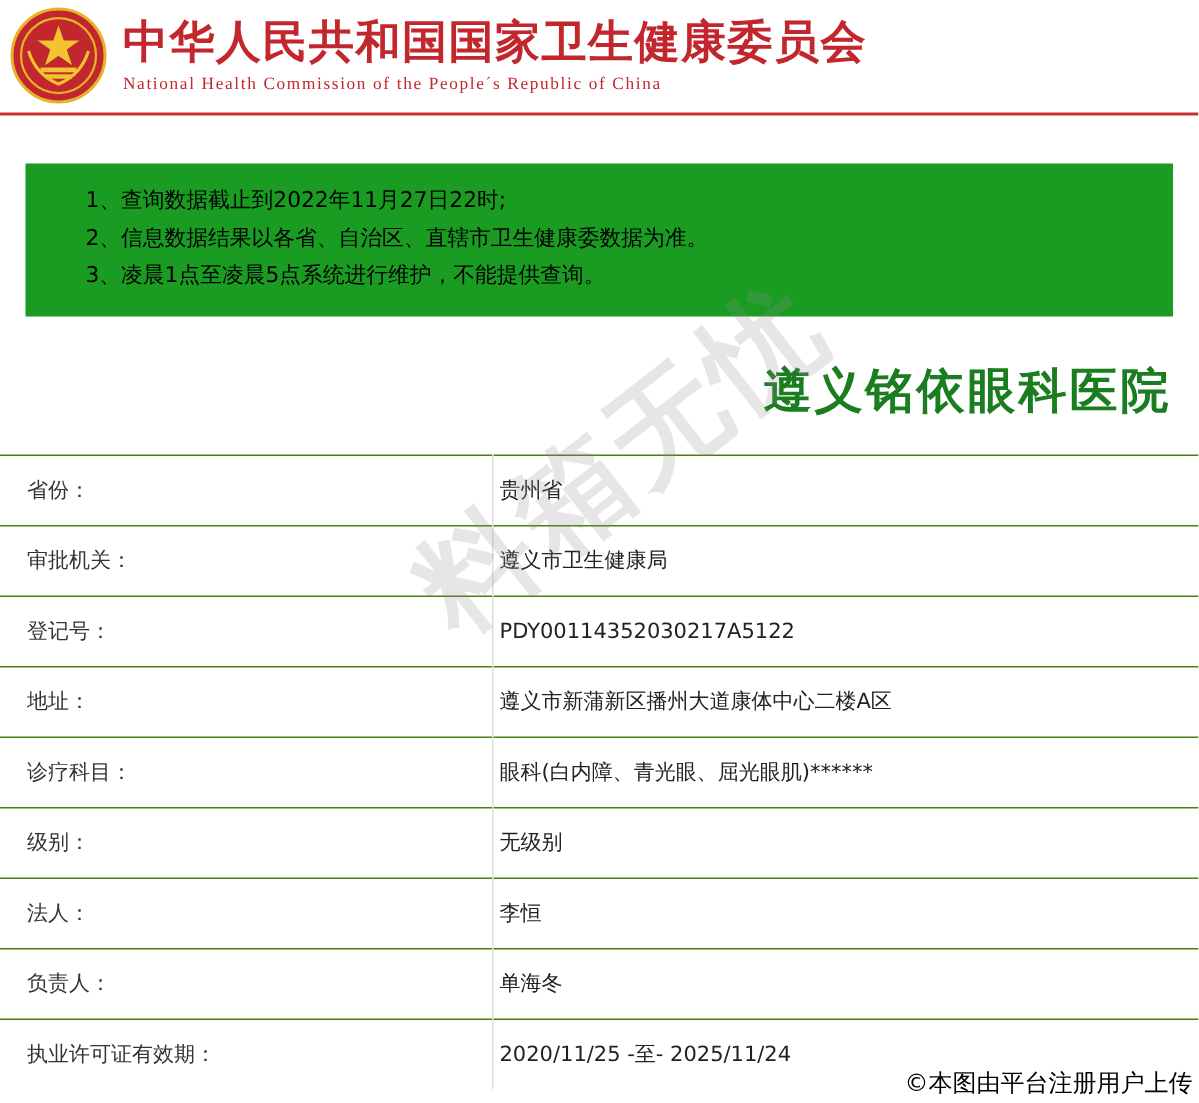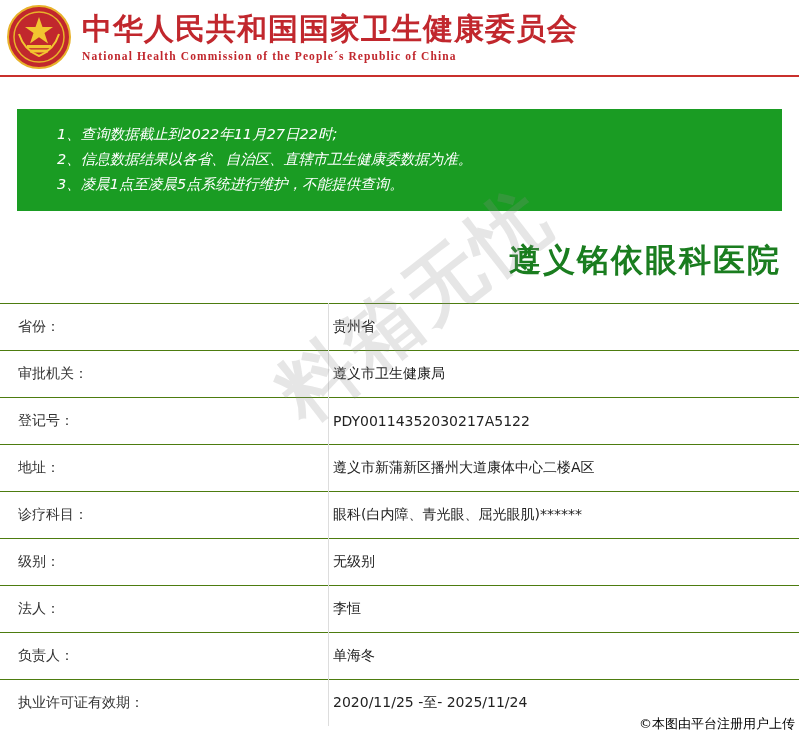--- a/index.html
+++ b/index.html
@@ -53,40 +53,39 @@
     font-size: 30px;
     font-weight: bold;
     color: #c1272d;
     letter-spacing: 1px;
     line-height: 34px;
     white-space: nowrap;
   }
   .header-en {
     font-family: "Liberation Serif", serif;
     font-size: 11.5px;
-    font-weight: bold;
+    font-weight: normal;
     color: #c1272d;
     letter-spacing: 1.1px;
     line-height: 16px;
     white-space: nowrap;
     margin-top: 2px;
   }
 
   
   .notice-wrap {
     padding: 32px 17px 0 17px;
   }
   .notice {
     background: #1a9c23;
-    color: #ffffff;
+    color: #000000;
     padding: 13px 10px 14px 40px;
     font-size: 14.5px;
     line-height: 25px;
     font-family: "DejaVu Sans", sans-serif;
-    font-style: italic;
   }
   .notice div {
     white-space: nowrap;
   }
 
   
   .hospital-title {
     text-align: right;
     padding: 28px 18px 20px 0;
     font-family: "DejaVu Sans", sans-serif;
@@ -138,21 +137,21 @@
     pointer-events: none;
     letter-spacing: 4px;
   }
 
   
   .credit {
     position: absolute;
     right: 4px;
     bottom: 2px;
     font-family: "DejaVu Sans", sans-serif;
-    font-size: 13px;
+    font-size: 16px;
     color: #000;
     white-space: nowrap;
   }
 </style>
 </head>
 <body>
 
 <div class="header">
   <div class="header-inner">
     <div class="emblem">

